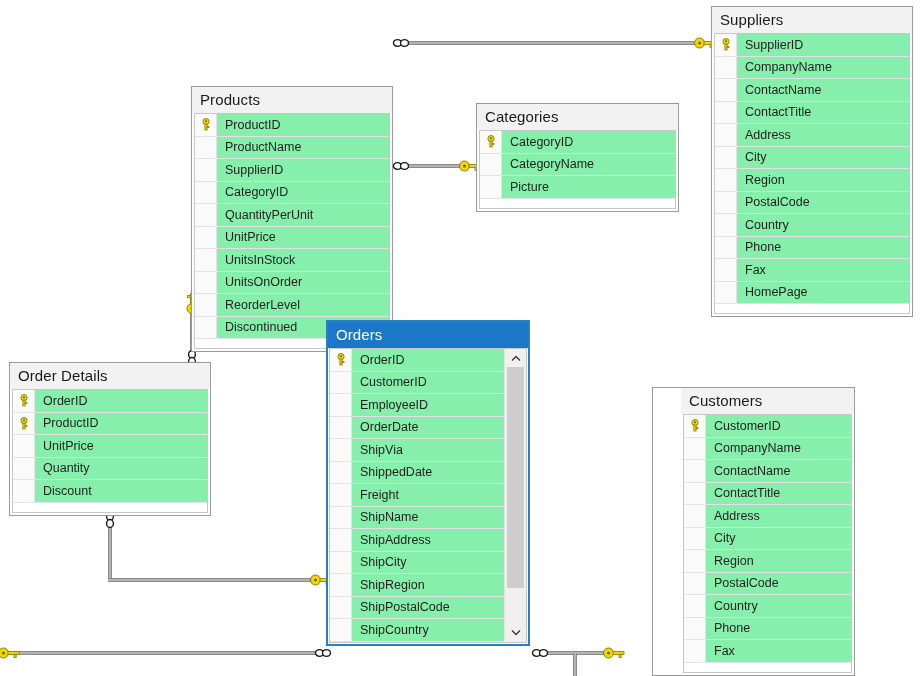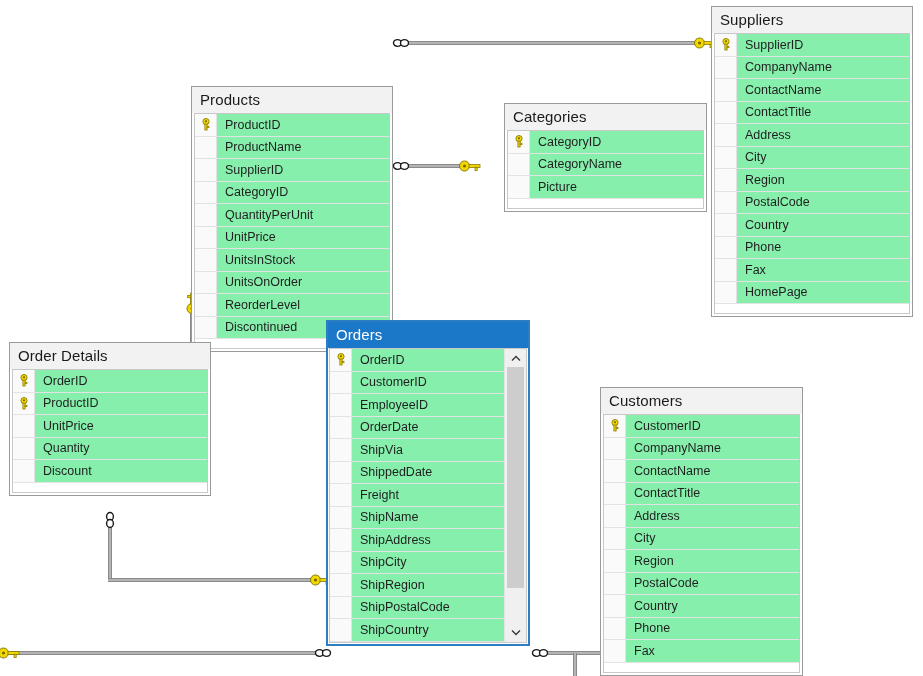--- a/index.html
+++ b/index.html
@@ -344,21 +344,21 @@
             <div class="keycell"></div>
             <div class="fieldname">Fax</div>
           </div>
           <div class="row">
             <div class="keycell"></div>
             <div class="fieldname">HomePage</div>
           </div>
           <div class="filler"></div>
         </div>
       </div>
-      <div class="tbl" style="left: 476px; top: 103px; width: 203px; margin-left: 28px;">
+      <div class="tbl" style="left: 476px; top: 103px; width: 203px;">
         <div class="hdr">Categories</div>
         <div class="body">
           <div class="row">
             <div class="keycell">
               <svg width="12" height="13" viewBox="0 0 12 13">
                 <circle cx="6" cy="3.6" r="3.1" fill="#f2d800" stroke="#8a7a00" stroke-width="0.9"></circle>
                 <circle cx="6" cy="3.3" r="1.05" fill="#6e6000"></circle>
                 <rect x="4.9" y="6" width="2.2" height="6" fill="#f2d800" stroke="#8a7a00" stroke-width="0.8"></rect>
                 <rect x="7.1" y="8.2" width="1.9" height="1.5" fill="#f2d800" stroke="#8a7a00" stroke-width="0.7"></rect>
               </svg>
@@ -448,21 +448,21 @@
               <div class="sb-thumb"></div>
             </div>
             <div class="sb-btn">
               <svg width="10" height="7" viewBox="0 0 10 7">
                 <path d="M1 1.5 L5 5.5 L9 1.5" fill="none" stroke="#3a3a3a" stroke-width="1.4"></path>
               </svg>
             </div>
           </div>
         </div>
       </div>
-      <div class="tbl" style="left: 9px; top: 342px; width: 202px;">
+      <div class="tbl" style="left: 9px; top: 362px; width: 202px;">
         <div class="hdr">Order Details</div>
         <div class="body">
           <div class="row">
             <div class="keycell">
               <svg width="12" height="13" viewBox="0 0 12 13">
                 <circle cx="6" cy="3.6" r="3.1" fill="#f2d800" stroke="#8a7a00" stroke-width="0.9"></circle>
                 <circle cx="6" cy="3.3" r="1.05" fill="#6e6000"></circle>
                 <rect x="4.9" y="6" width="2.2" height="6" fill="#f2d800" stroke="#8a7a00" stroke-width="0.8"></rect>
                 <rect x="7.1" y="8.2" width="1.9" height="1.5" fill="#f2d800" stroke="#8a7a00" stroke-width="0.7"></rect>
               </svg>
@@ -488,21 +488,21 @@
             <div class="keycell"></div>
             <div class="fieldname">Quantity</div>
           </div>
           <div class="row">
             <div class="keycell"></div>
             <div class="fieldname">Discount</div>
           </div>
           <div class="filler"></div>
         </div>
       </div>
-      <div class="tbl" style="left: 600px; top: 387px; width: 203px;">
+      <div class="tbl" style="left: 652px; top: 387px; width: 203px; padding-left: 28px;">
         <div class="hdr">Customers</div>
         <div class="body">
           <div class="row">
             <div class="keycell">
               <svg width="12" height="13" viewBox="0 0 12 13">
                 <circle cx="6" cy="3.6" r="3.1" fill="#f2d800" stroke="#8a7a00" stroke-width="0.9"></circle>
                 <circle cx="6" cy="3.3" r="1.05" fill="#6e6000"></circle>
                 <rect x="4.9" y="6" width="2.2" height="6" fill="#f2d800" stroke="#8a7a00" stroke-width="0.8"></rect>
                 <rect x="7.1" y="8.2" width="1.9" height="1.5" fill="#f2d800" stroke="#8a7a00" stroke-width="0.7"></rect>
               </svg>

